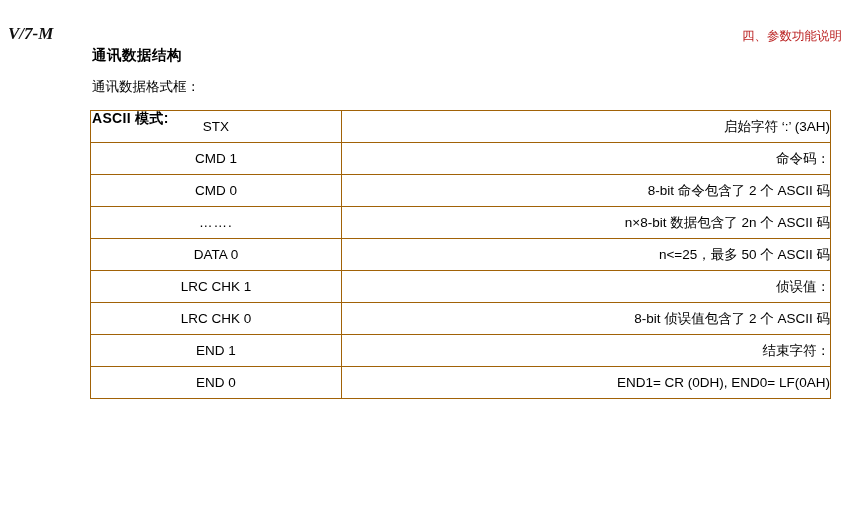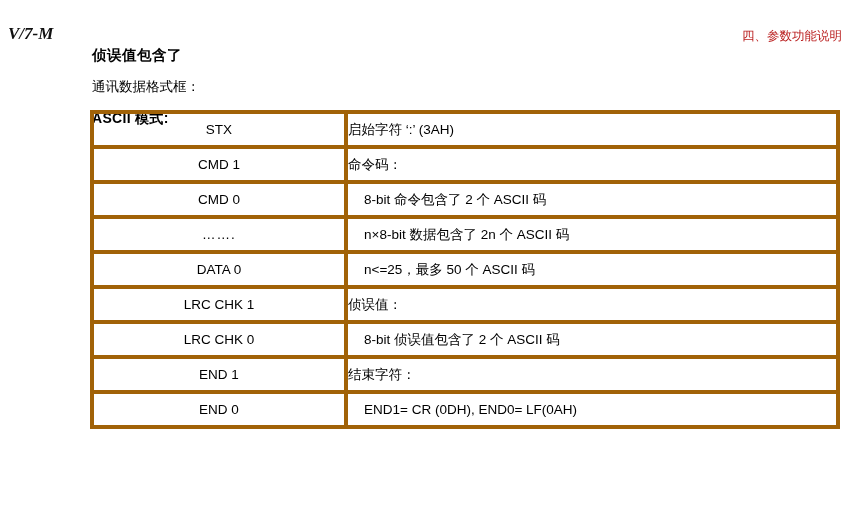--- a/index.html
+++ b/index.html
@@ -77,53 +77,53 @@
   
   table.frame-table {
     position: absolute;
     left: 90px;
     top: 110px;
     width: 738px;
     border-collapse: collapse;
     table-layout: fixed;
   }
   table.frame-table td {
-    border: 4px solid #a16207;
+    border: 1px solid #a16207;
     height: 31px;
     padding: 0;
     font-size: 13.5px;
     vertical-align: middle;
   }
   td.col-left {
     width: 250px;
     text-align: center;
   }
   td.col-right {
     width: 488px;
-    text-align: left;
+    text-align: right;
     padding-left: 10px;
   }
   .indent1 {
     padding-left: 16px;
     display: inline-block;
   }
   .dots {
     letter-spacing: 1px;
   }
 </style>
 </head>
 <body>
 
 <div class="page-header">
   <div class="logo">V/7-M</div>
   <div class="header-right">四、参数功能说明</div>
 </div>
 
 <div class="content">
-  <div class="h-title">侦误值包含了</div>
+  <div class="h-title">通讯数据结构</div>
   <div class="sub-line">通讯数据格式框：</div>
   <div class="mode-line">ASCII 模式:</div>
 </div>
 
 <table class="frame-table">
   <tbody>
     <tr>
       <td class="col-left">STX</td>
       <td class="col-right"><span>启始字符 ‘:’ (3AH)</span></td>
     </tr>

